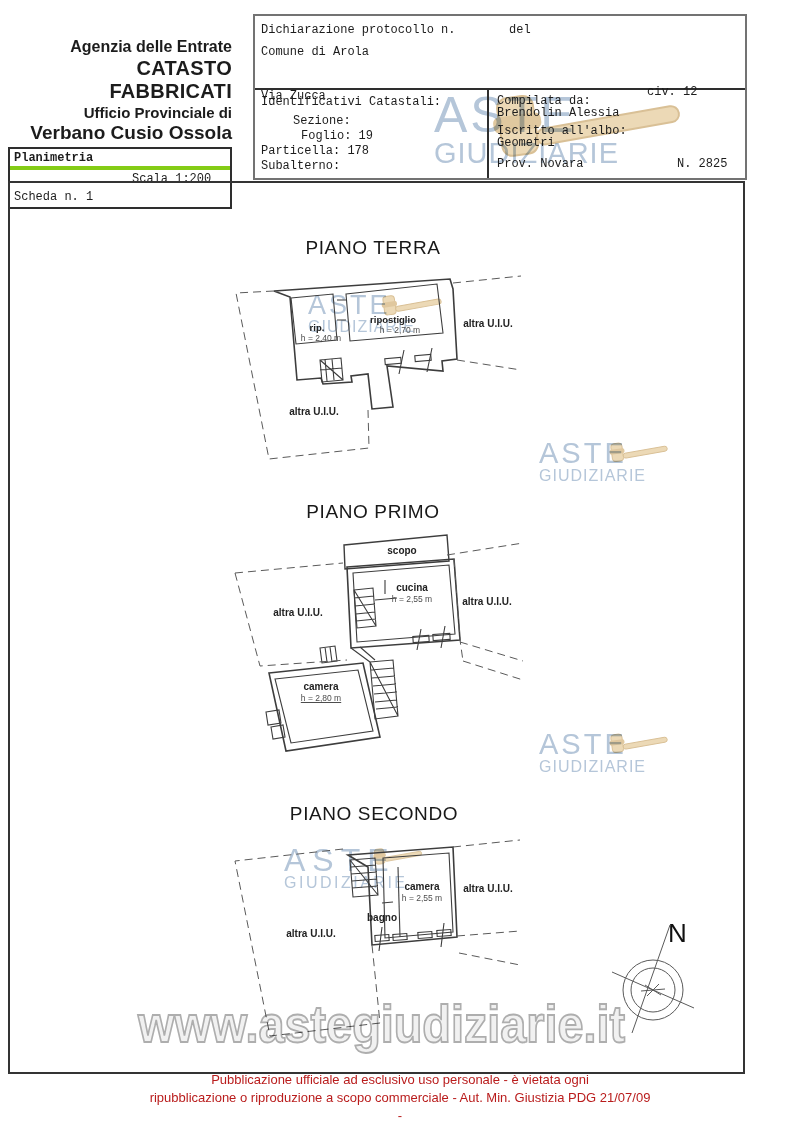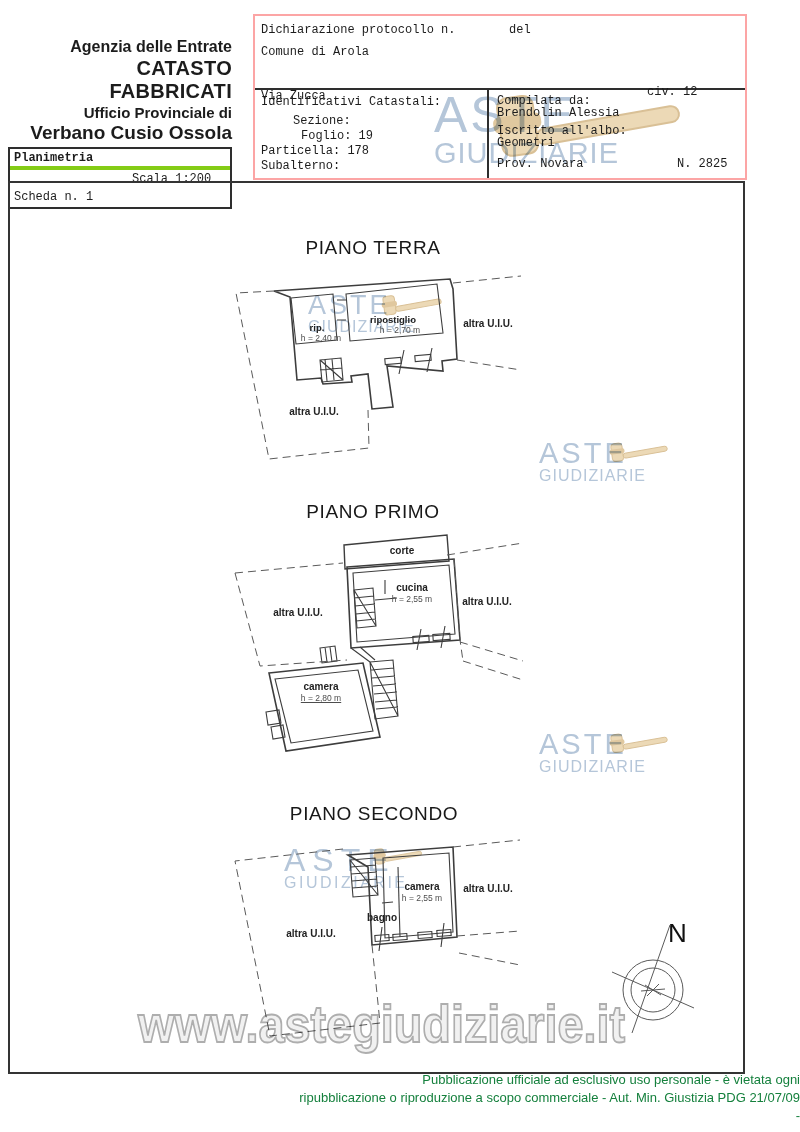--- a/index.html
+++ b/index.html
@@ -12,21 +12,21 @@
   .agency .l1{font-size:16px;font-weight:bold;}
   .agency .l2{font-size:20px;font-weight:bold;letter-spacing:.3px;}
   .agency .l3{font-size:15px;font-weight:bold;}
   .agency .l4{font-size:19px;font-weight:bold;}
   
   .planbox{left:8px;top:147px;width:220px;border:2px solid #2e2e2e;font-size:12px;}
   .planbox .r1{border-bottom:4px solid #84cc16;padding:2px 16px 1px 4px;font-weight:bold;}
   .planbox .r2{position:relative;padding:20px 0 2px 4px;height:15px;}
   .planbox .scala{position:absolute;left:122px;top:2px;}
   
-  .decl{left:253px;top:14px;width:490px;border:2px solid #fca5a5;font-size:12px;}
+  .decl{left:253px;top:14px;width:490px;border:2px solid #737373;font-size:12px;}
   .decl .sec1{position:relative;height:72px;border-bottom:2px solid #2e2e2e;}
   .decl .sec2{position:relative;height:88px;display:flex;}
   .decl .cell-l{width:232px;border-right:2px solid #2e2e2e;position:relative;}
   .decl .cell-r{flex:1;position:relative;}
   .decl span{position:absolute;white-space:pre;}
   
   .mainbox{left:8px;top:181px;width:733px;height:889px;border:2px solid #343434;}
   
   .ftitle{font-size:19px;letter-spacing:.6px;color:#181818;transform:translateX(-50%);white-space:nowrap;}
   .lbl{transform:translate(-50%,-50%);white-space:nowrap;font-weight:bold;font-size:9.5px;color:#222;}
@@ -43,21 +43,21 @@
   .wm-p1 .aste{font-size:27px;}
   .wm-p1 .giud{font-size:16px;}
   .wm-p3 .aste{font-size:32px;letter-spacing:7px;}
   .wm-p3 .giud{font-size:16px;letter-spacing:2.5px;}
   .url-wm{left:138px;top:994px;font-size:52px;font-weight:bold;white-space:nowrap;
           color:rgba(210,210,210,.30);-webkit-text-stroke:1.8px #aeaeae;
           transform:scaleX(.9);transform-origin:left center;mix-blend-mode:multiply;letter-spacing:0px;}
   
   .north{font-size:26px;color:#111;}
   
-  .footer{left:0;width:800px;text-align:right;color:#15803d;font-size:13px;}
+  .footer{left:0;width:800px;text-align:center;color:#b91c1c;font-size:13px;}
   svg{display:block;}
 </style>
 </head>
 <body>
 
 <div class="page">
 
   <div class="abs wm wm-header" style="left:434px;top:92px;">
     <div class="aste">ASTE</div>
     <div class="giud">GIUDIZIARIE</div>
@@ -215,21 +215,21 @@
       <path d="M160,50 L160,64 M150,70 L172,68"></path>
     </g>
     <g fill="none" stroke="#5a5a5a" stroke-width="1" stroke-dasharray="8 5">
       <path d="M10,43 L118,33 M10,43 L35,136 L122,130"></path>
       <path d="M229,29 L235,110 L238,131"></path>
       <path d="M222,25 L298,13"></path>
       <path d="M235,112 L298,131"></path>
       <path d="M238,131 L298,150"></path>
     </g>
   </svg>
-  <div class="abs lbl big" style="left:402px;top:550px;">corte</div>
+  <div class="abs lbl big" style="left:402px;top:550px;">scopo</div>
   <div class="abs lbl big" style="left:412px;top:587px;">cucina</div>
   <div class="abs lbl h" style="left:412px;top:599px;">h = 2,55 m</div>
   <div class="abs lbl big" style="left:298px;top:612px;">altra U.I.U.</div>
   <div class="abs lbl big" style="left:487px;top:601px;">altra U.I.U.</div>
   <div class="abs lbl big" style="left:321px;top:686px;">camera</div>
   <div class="abs lbl h" style="left:321px;top:698px;text-decoration:underline;">h = 2,80 m</div>
 
   <svg class="abs" style="left:225px;top:835px;" width="300" height="230" viewBox="0 0 300 230">
     <g fill="none" stroke="#3d3d3d" stroke-width="1.6">
       <path d="M123,20 L228,12 L232,102 L147,110 L143,32 L123,20 Z"></path>

